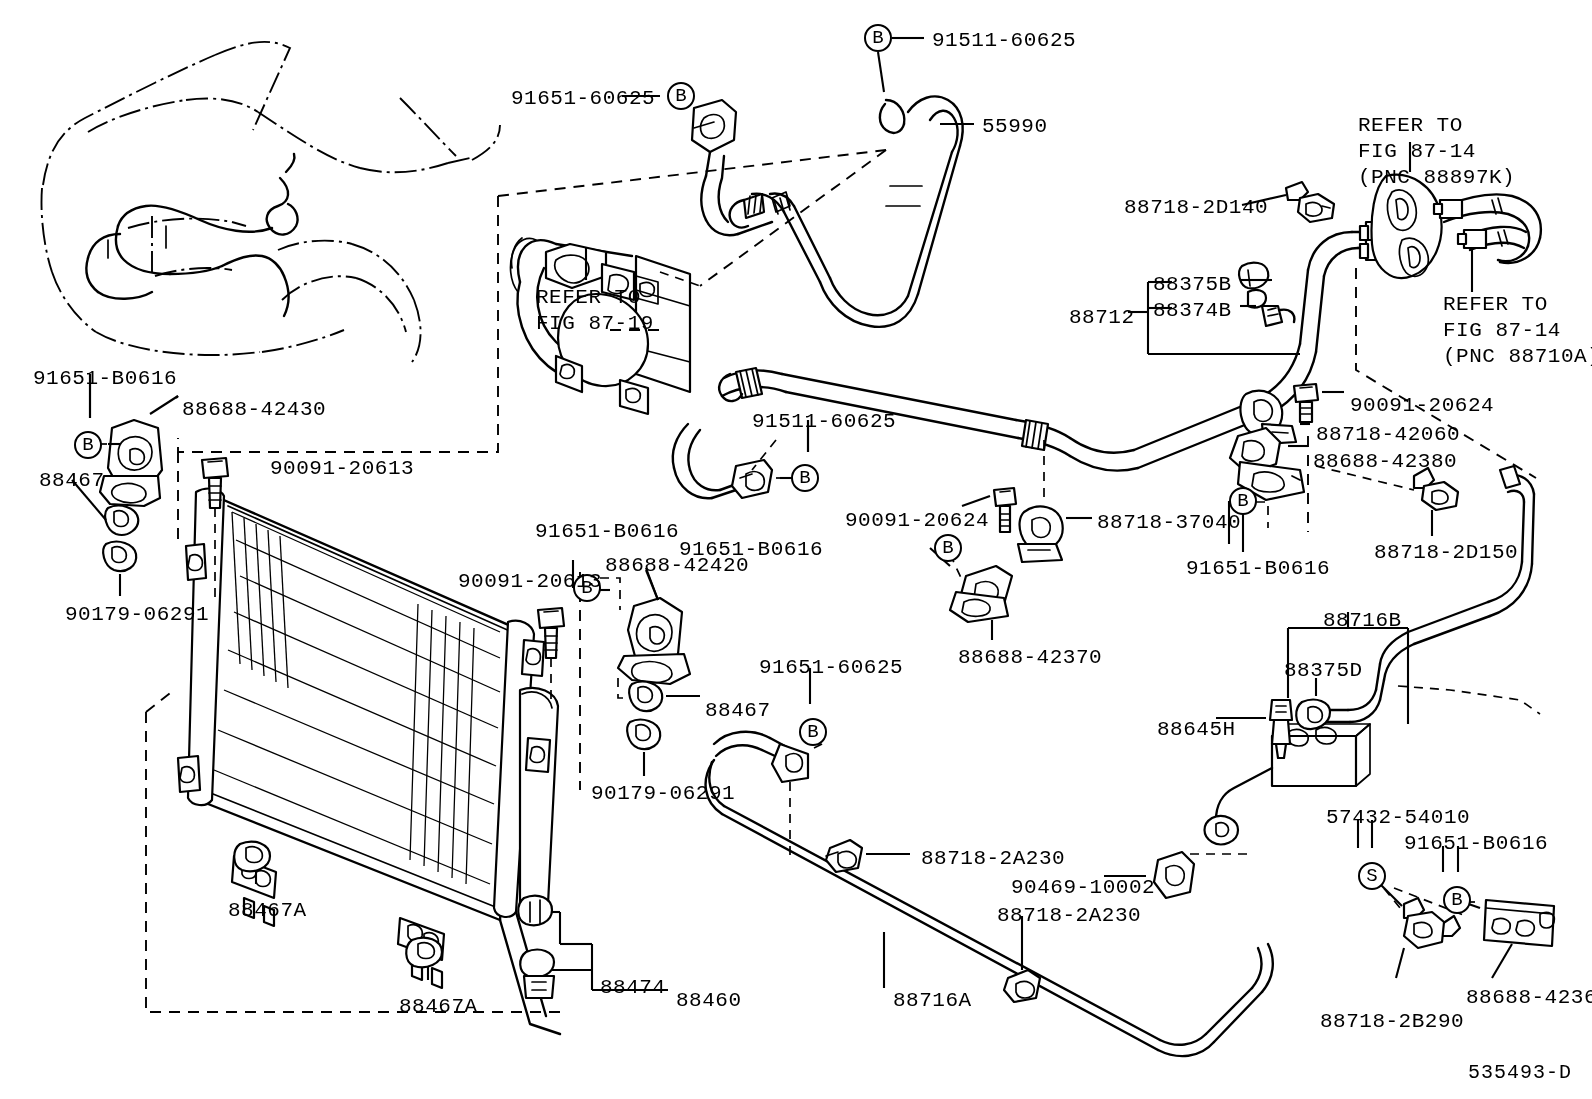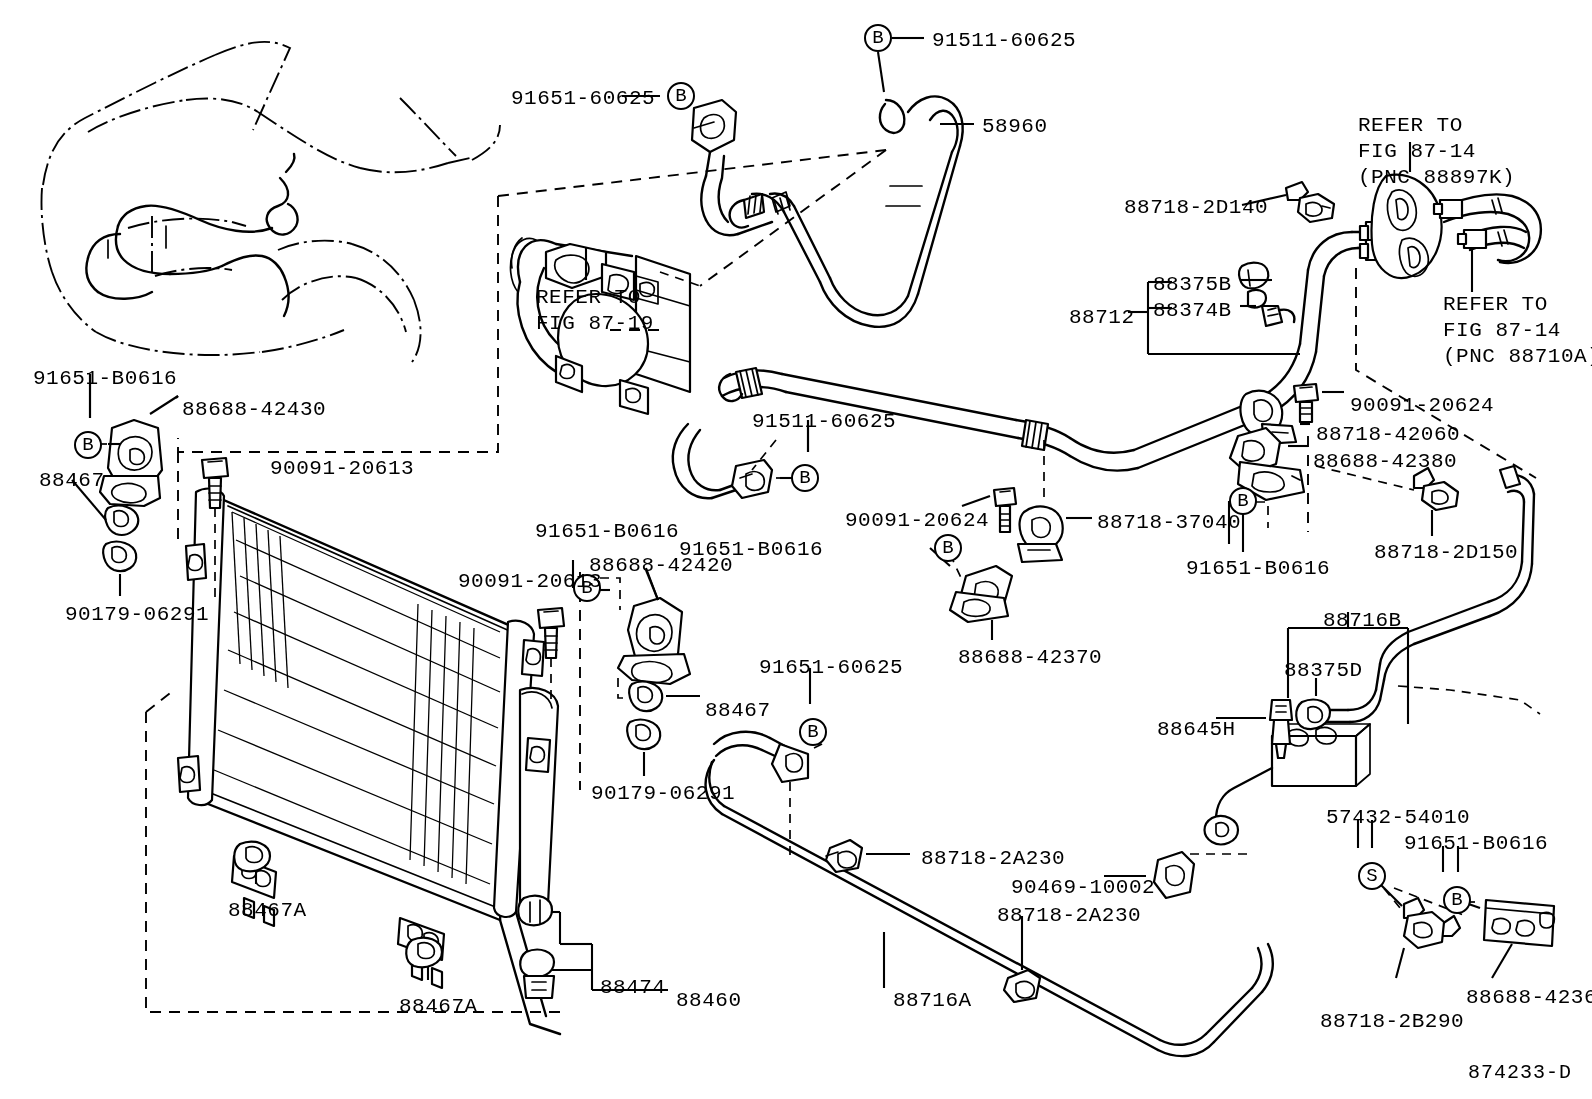--- a/index.html
+++ b/index.html
@@ -564,21 +564,21 @@
       <path class="ld" d="M1457 900 L1480 908"></path>
       <path class="ld" d="M646 568 L658 600"></path>
     </g>
   </svg>
 
   <div id="labels">
       <div class="lbl" style="left: 932px; top: 28px;">91511-60625</div>
       <div class="cmark" style="left: 864px; top: 24px;">B</div>
       <div class="lbl" style="left: 511px; top: 86px;">91651-60625</div>
       <div class="cmark" style="left: 667px; top: 82px;">B</div>
-      <div class="lbl" style="left: 982px; top: 114px;">58960</div>
+      <div class="lbl" style="left: 982px; top: 114px;">55990</div>
       <div class="lbl" style="left: 1124px; top: 195px;">88718-2D140</div>
       <div class="lbl" style="left: 1153px; top: 272px;">88375B</div>
       <div class="lbl" style="left: 1153px; top: 298px;">88374B</div>
       <div class="lbl" style="left: 1069px; top: 305px;">88712</div>
       <div class="lbl" style="left: 33px; top: 366px;">91651-B0616</div>
       <div class="cmark" style="left: 74px; top: 431px;">B</div>
       <div class="lbl" style="left: 182px; top: 397px;">88688-42430</div>
       <div class="lbl" style="left: 39px; top: 468px;">88467</div>
       <div class="lbl" style="left: 270px; top: 456px;">90091-20613</div>
       <div class="lbl" style="left: 65px; top: 602px;">90179-06291</div>
@@ -589,21 +589,21 @@
       <div class="lbl" style="left: 1313px; top: 449px;">88688-42380</div>
       <div class="lbl" style="left: 845px; top: 508px;">90091-20624</div>
       <div class="lbl" style="left: 1097px; top: 510px;">88718-37040</div>
       <div class="lbl" style="left: 679px; top: 537px;">91651-B0616</div>
       <div class="cmark" style="left: 934px; top: 534px;">B</div>
       <div class="lbl" style="left: 1186px; top: 556px;">91651-B0616</div>
       <div class="cmark" style="left: 1229px; top: 487px;">B</div>
       <div class="lbl" style="left: 1374px; top: 540px;">88718-2D150</div>
       <div class="lbl" style="left: 535px; top: 519px;">91651-B0616</div>
       <div class="cmark" style="left: 573px; top: 574px;">B</div>
-      <div class="lbl" style="left: 589px; top: 553px;">88688-42420</div>
+      <div class="lbl" style="left: 605px; top: 553px;">88688-42420</div>
       <div class="lbl" style="left: 458px; top: 569px;">90091-20613</div>
       <div class="lbl" style="left: 705px; top: 698px;">88467</div>
       <div class="lbl" style="left: 591px; top: 781px;">90179-06291</div>
       <div class="lbl" style="left: 958px; top: 645px;">88688-42370</div>
       <div class="lbl" style="left: 759px; top: 655px;">91651-60625</div>
       <div class="cmark" style="left: 799px; top: 718px;">B</div>
       <div class="lbl" style="left: 1323px; top: 608px;">88716B</div>
       <div class="lbl" style="left: 1284px; top: 658px;">88375D</div>
       <div class="lbl" style="left: 1157px; top: 717px; text-align: center;">88645H</div>
       <div class="lbl" style="left: 1326px; top: 805px;">57432-54010</div>
@@ -620,14 +620,14 @@
       <div class="lbl" style="left: 893px; top: 988px;">88716A</div>
       <div class="lbl" style="left: 1320px; top: 985px; margin-top: 24px;">88718-2B290</div>
       <div class="lbl" style="left: 1442px; top: 985px; padding-left: 24px;">88688-42360</div>
     </div>
   <div id="refers">
       <div class="lbl multi" style="left: 536px; top: 285px;"><div>REFER TO</div><div>FIG 87-19</div></div>
       <div class="lbl multi" style="left: 1358px; top: 113px;"><div>REFER TO</div><div>FIG 87-14</div><div>(PNC 88897K)</div></div>
       <div class="lbl multi" style="left: 1443px; top: 292px;"><div>REFER TO</div><div>FIG 87-14</div><div>(PNC 88710A)</div></div>
     </div>
 
-  <div class="lbl diagid">874233-D</div>
+  <div class="lbl diagid">535493-D</div>
 </div>
 
 </body></html>

